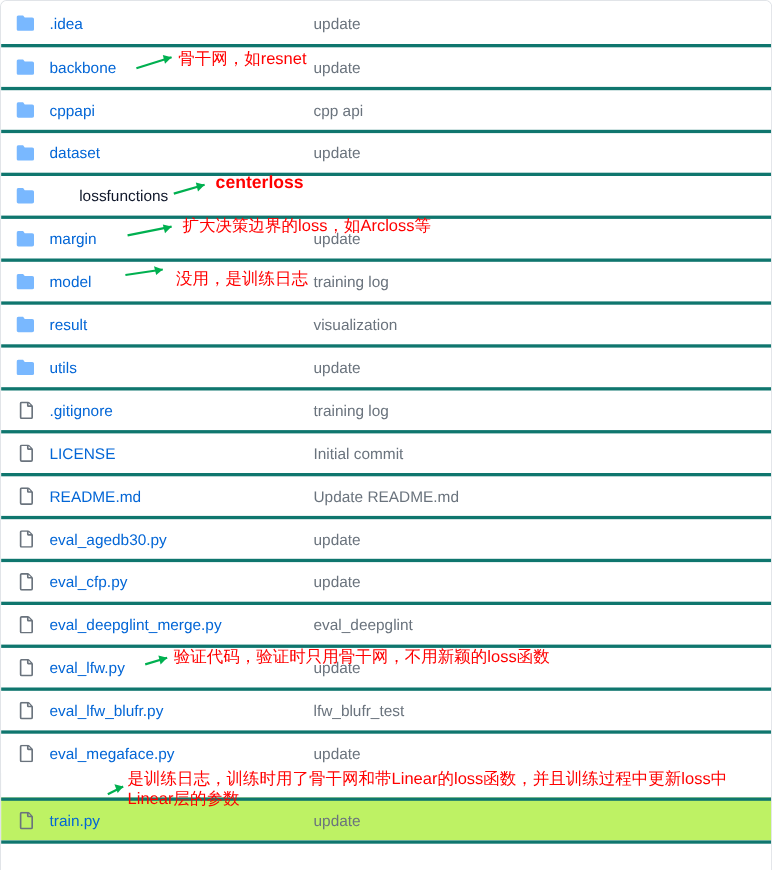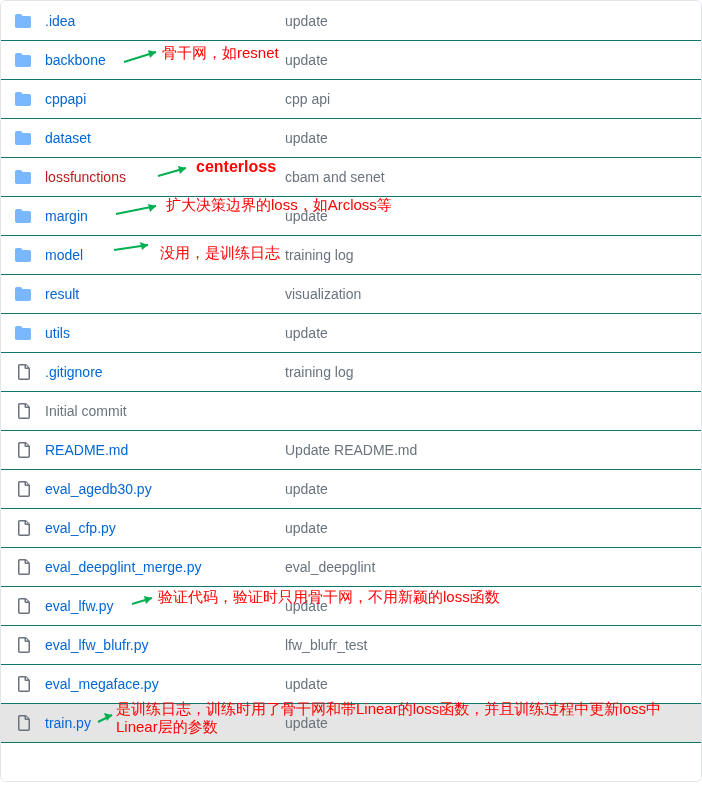--- a/index.html
+++ b/index.html
@@ -14,26 +14,26 @@
   .file-list {
     border: 1px solid #e1e4e8;
     border-radius: 6px;
     overflow: hidden;
   }
   .row {
     display: grid;
     grid-template-columns: 44px 240px 1fr;
     align-items: center;
     height: 39px;
-    border-top: 1px solid #0f766e;
+    border-top: 3px solid #0f766e;
     background: #fff;
     position: relative;
   }
   .row:first-child { border-top: none; }
-  .row.hover { background: #e5e5e5; }
+  .row.hover { background: #bef264; margin-top: 22px; }
   .icon-cell {
     display: flex;
     align-items: center;
     justify-content: center;
   }
   .name-cell a {
     color: #0366d6;
     text-decoration: none;
     font-size: 14px;
   }
@@ -100,22 +100,21 @@
       </div>
       <div class="name-cell"><a style="color: rgb(3, 102, 214);">dataset</a></div>
       <div class="commit-cell">update</div>
     </div>
     <div class="row">
       <div class="icon-cell">
         <svg class="folder-icon" width="16" height="16" viewBox="0 0 16 16">
           <path d="M1.75 1A1.75 1.75 0 000 2.75v10.5C0 14.216.784 15 1.75 15h12.5A1.75 1.75 0 0016 13.25v-8.5A1.75 1.75 0 0014.25 3H7.5L6 1H1.75z"></path>
         </svg>
       </div>
-      <div class="name-cell"><a style="color: #b91c1c;">lossfunctions</a></div>
-      <div class="commit-cell">cbam and senet</div>
+      <div class="name-cell"><a style="color: #0f172a; margin-left: 27px;">lossfunctions</a></div>
     </div>
     <div class="row">
       <div class="icon-cell">
         <svg class="folder-icon" width="16" height="16" viewBox="0 0 16 16">
           <path d="M1.75 1A1.75 1.75 0 000 2.75v10.5C0 14.216.784 15 1.75 15h12.5A1.75 1.75 0 0016 13.25v-8.5A1.75 1.75 0 0014.25 3H7.5L6 1H1.75z"></path>
         </svg>
       </div>
       <div class="name-cell"><a style="color: rgb(3, 102, 214);">margin</a></div>
       <div class="commit-cell">update</div>
     </div>
@@ -154,20 +153,21 @@
       </div>
       <div class="name-cell"><a style="color: rgb(3, 102, 214);">.gitignore</a></div>
       <div class="commit-cell">training log</div>
     </div>
     <div class="row">
       <div class="icon-cell">
         <svg class="file-icon" width="16" height="16" viewBox="0 0 16 16">
           <path fill-rule="evenodd" d="M3 1.75C3 .784 3.784 0 4.75 0h5.5c.464 0 .91.184 1.24.513l3 3c.329.328.51.773.51 1.237v9.5A1.75 1.75 0 0113.25 16H4.75A1.75 1.75 0 013 14.25V1.75zM4.75 1.5a.25.25 0 00-.25.25v12.5c0 .138.112.25.25.25h8.5a.25.25 0 00.25-.25V5h-2.75A1.25 1.25 0 019.5 3.75V1.5H4.75zM11 1.56V3.5h1.94L11 1.56z"></path>
         </svg>
       </div>
+      <div class="name-cell"><a style="color: rgb(3, 102, 214);">LICENSE</a></div>
       <div class="commit-cell">Initial commit</div>
     </div>
     <div class="row">
       <div class="icon-cell">
         <svg class="file-icon" width="16" height="16" viewBox="0 0 16 16">
           <path fill-rule="evenodd" d="M3 1.75C3 .784 3.784 0 4.75 0h5.5c.464 0 .91.184 1.24.513l3 3c.329.328.51.773.51 1.237v9.5A1.75 1.75 0 0113.25 16H4.75A1.75 1.75 0 013 14.25V1.75zM4.75 1.5a.25.25 0 00-.25.25v12.5c0 .138.112.25.25.25h8.5a.25.25 0 00.25-.25V5h-2.75A1.25 1.25 0 019.5 3.75V1.5H4.75zM11 1.56V3.5h1.94L11 1.56z"></path>
         </svg>
       </div>
       <div class="name-cell"><a style="color: rgb(3, 102, 214);">README.md</a></div>
       <div class="commit-cell">Update README.md</div>

